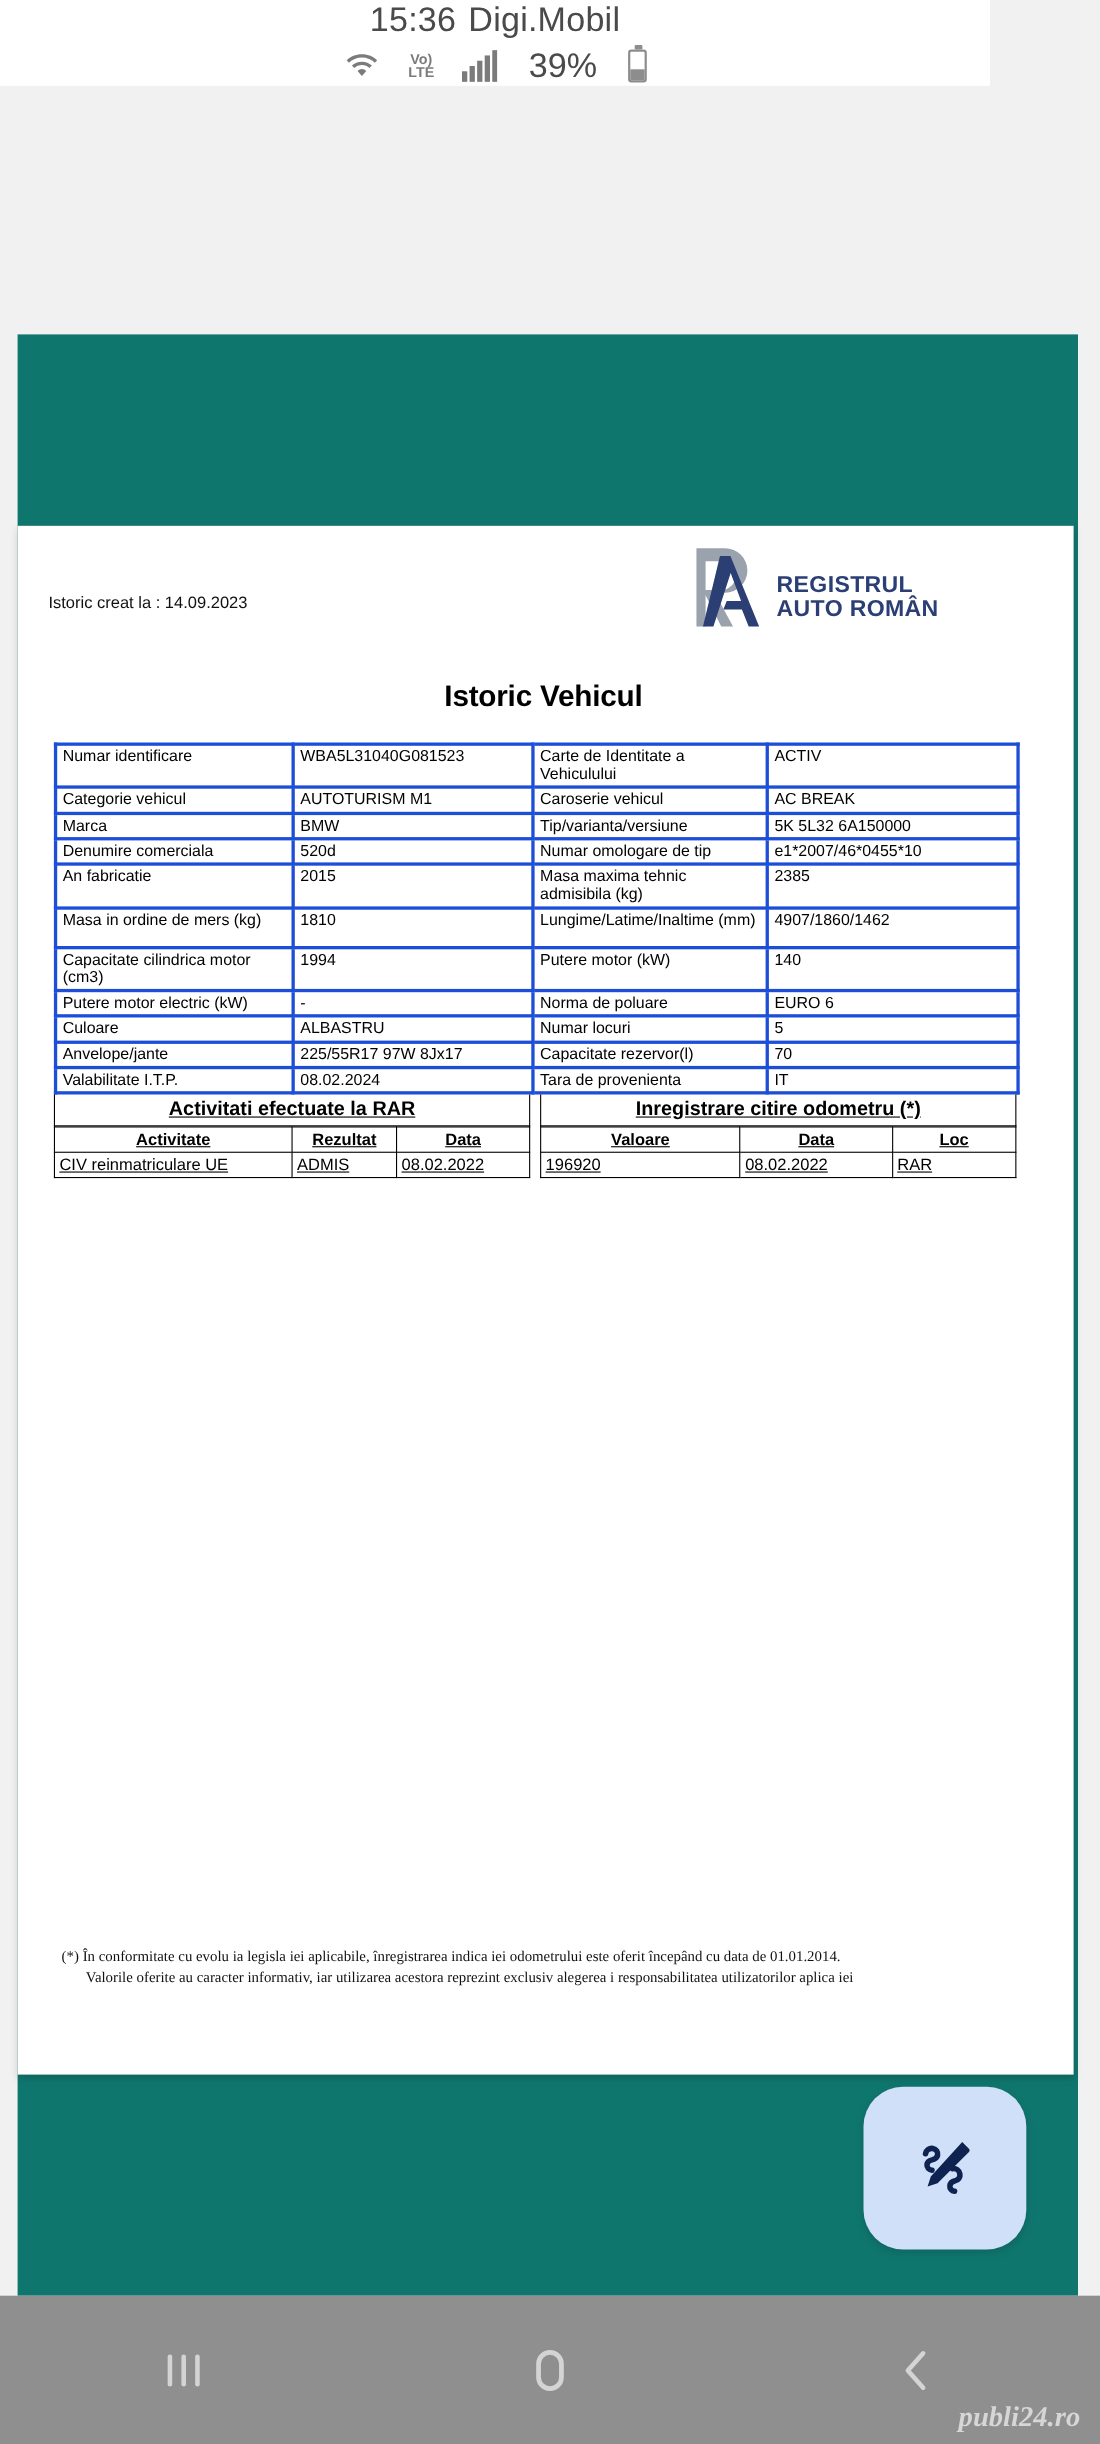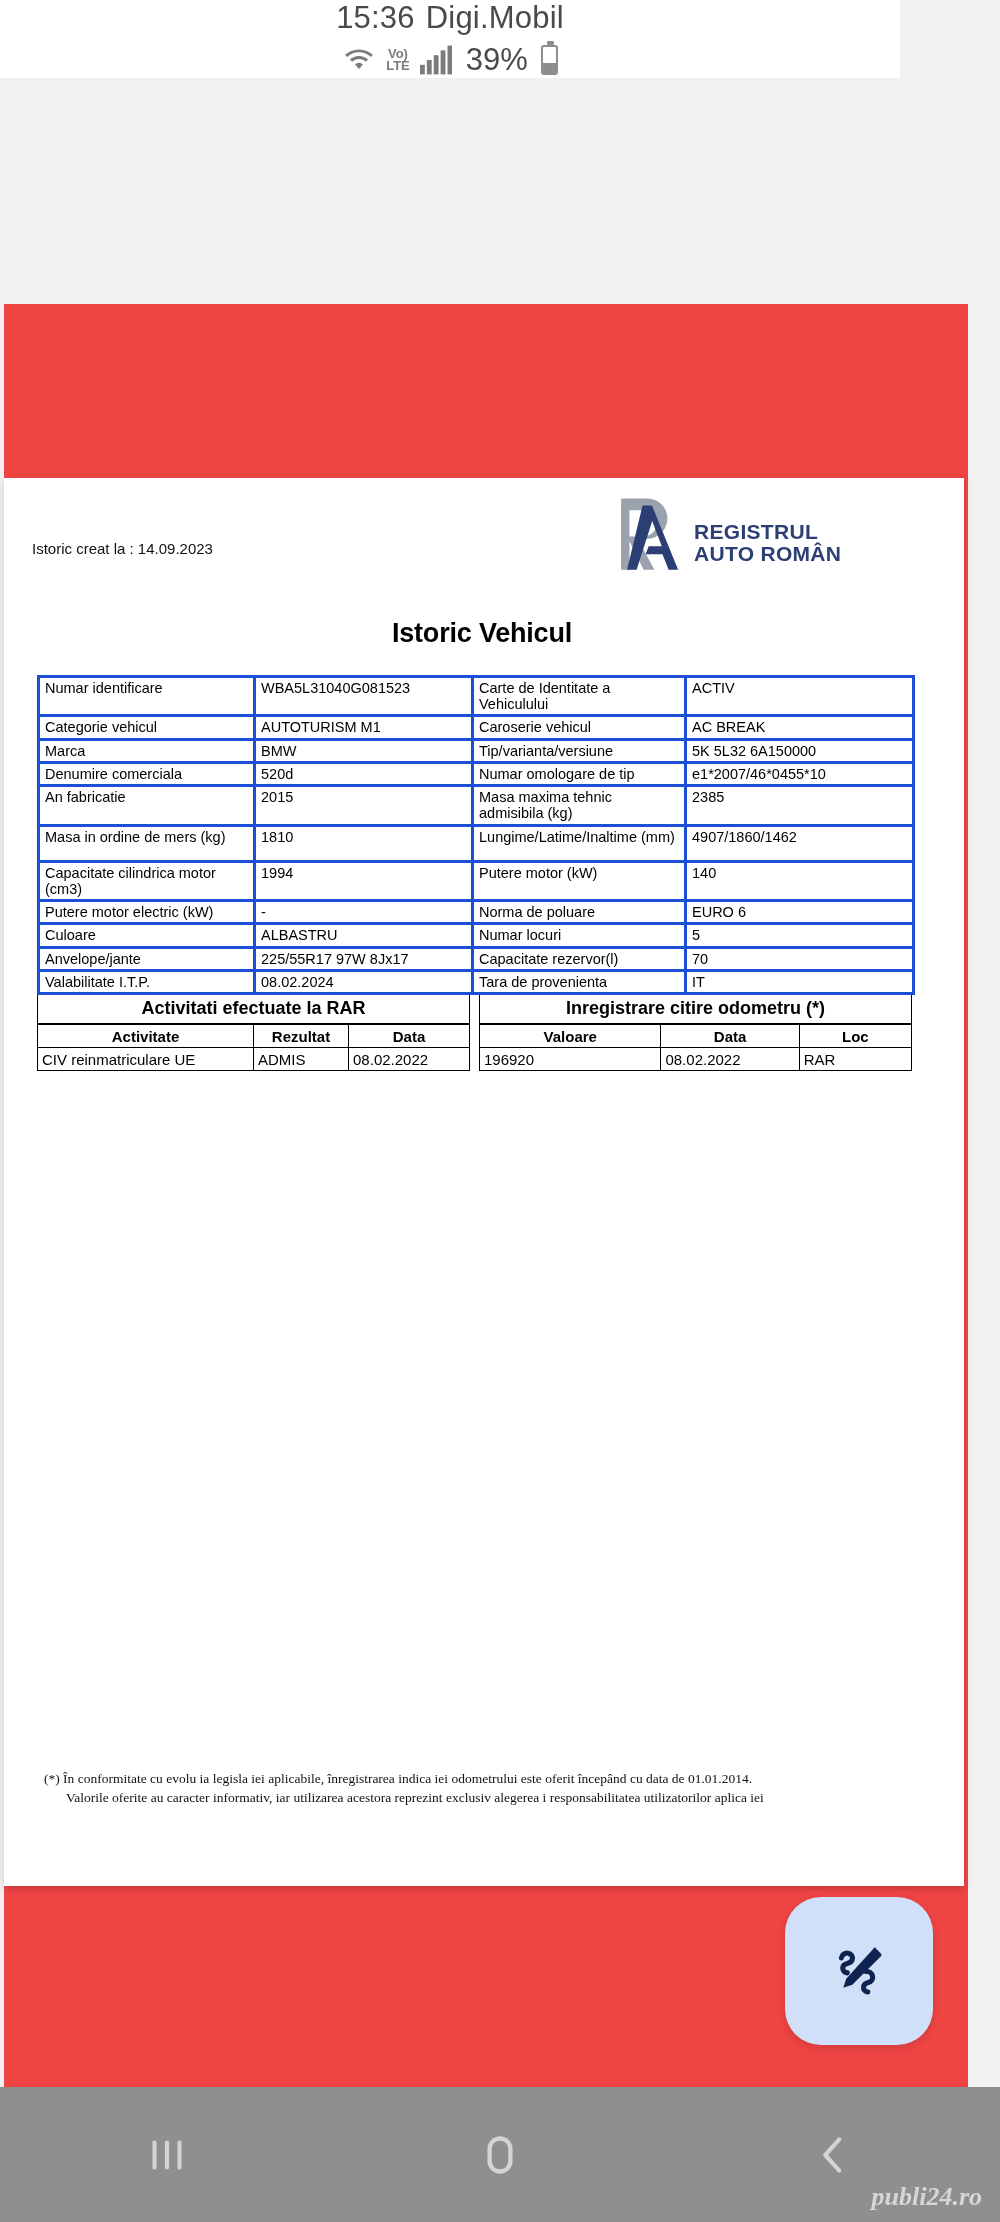--- a/index.html
+++ b/index.html
@@ -13,21 +13,21 @@
   .screen { position: relative; width: 1000px; height: 2222px; background: #f1f1f1; }
 
   
   .statusbar {
     position: absolute; top: 0; left: 0; width: 900px; height: 78px;
     background: #ffffff; display: flex; align-items: center;
     justify-content: space-between; padding: 0 30px; flex-direction: column;
   }
   .sb-left { display: flex; align-items: baseline; gap: 11px; color: #4a4a4a;
              font-size: 31px; letter-spacing: .2px; }
-  .sb-right { display: flex; align-items: center; gap: 10px; color: #7b7b7b; }
+  .sb-right { display: flex; align-items: center; gap: 25px; color: #7b7b7b; }
   .sb-volte { display: flex; flex-direction: column; align-items: center;
               line-height: .95; font-size: 13px; font-weight: bold; color: #7b7b7b; }
   .sb-pct { font-size: 31px; color: #4a4a4a; margin-left: 4px; }
   .batt { width: 17px; height: 30px; border: 2px solid #8d8d8d; border-radius: 3px;
           position: relative; display: flex; flex-direction: column-reverse; margin-left: 3px; }
   .batt::before { content: ""; position: absolute; top: -6px; left: 4px; width: 7px;
                   height: 4px; background: #8d8d8d; border-radius: 1px; }
   .batt-fill { width: 100%; background: #8d8d8d; height: 39%; }
 
   
@@ -40,22 +40,22 @@
     flex: 1 1 auto; font-size: 56px; color: #2b2b2b; margin-left: 42px;
     white-space: nowrap; overflow: hidden; font-weight: 400; letter-spacing: -.5px;
   }
   .appbar-actions { display: flex; align-items: center; gap: 44px; flex: 0 0 auto; }
   .ic { width: 52px; height: 52px; display: block; }
   .kebab { width: 10px; display: flex; flex-direction: column; gap: 9px; align-items: center;
            padding: 6px 20px; }
   .kebab i { width: 10px; height: 10px; border-radius: 50%; background: #444; display: block; }
 
   
-  .pdf-area { position: absolute; top: 304px; left: 4px; width: 964px; height: 1783px;
-              background: #ef4444; }
+  .pdf-area { position: absolute; top: 304px; left: 16px; width: 964px; height: 1783px;
+              background: #0f766e; }
   .page {
     position: absolute; top: 174px; left: 0; width: 960px; height: 1408px;
     background: #ffffff; box-shadow: 0 3px 7px rgba(0,0,0,.17);
   }
   .page-inner { position: relative; width: 100%; height: 100%;
                 padding: 26px 32px 0 28px; }
 
   .doc-head { display: flex; align-items: flex-start; height: 96px; }
   .created { font-size: 15px; color: #111; font-family: "Liberation Sans", sans-serif;
              margin-top: 36px; }
@@ -74,21 +74,21 @@
   .main-tbl { width: 875px; margin-left: 5px; }
   .main-tbl td {
     border: 3px solid #1d4ed8; font-size: 14.5px; color: #000;
     padding: 2px 4px 2px 5px; vertical-align: top; line-height: 1.12;
     font-family: "Liberation Sans", sans-serif;
   }
   .main-tbl td.lbl { }
   .r-tall td { height: 36px; }
   .r-norm td { height: 21px; }
 
-  .sub-wrap { width: 875px; margin-left: 5px; display: flex; gap: 9px; }
+  .sub-wrap { width: 875px; margin-left: 5px; display: flex; gap: 9px; text-decoration: underline; }
   .sub-tbl { flex: 1 1 0; }
   .sub-tbl .sec-head {
     border: 1px solid #000; border-top: none; text-align: center;
     font-size: 18px; font-weight: bold; padding: 3px 0 4px 0; color: #000;
   }
   .sub-tbl table { width: 100%; }
   .sub-tbl td, .sub-tbl th {
     border: 1px solid #000; font-size: 15px; color: #000;
     padding: 2px 4px; height: 23px; font-family: "Liberation Sans", sans-serif;
   }

